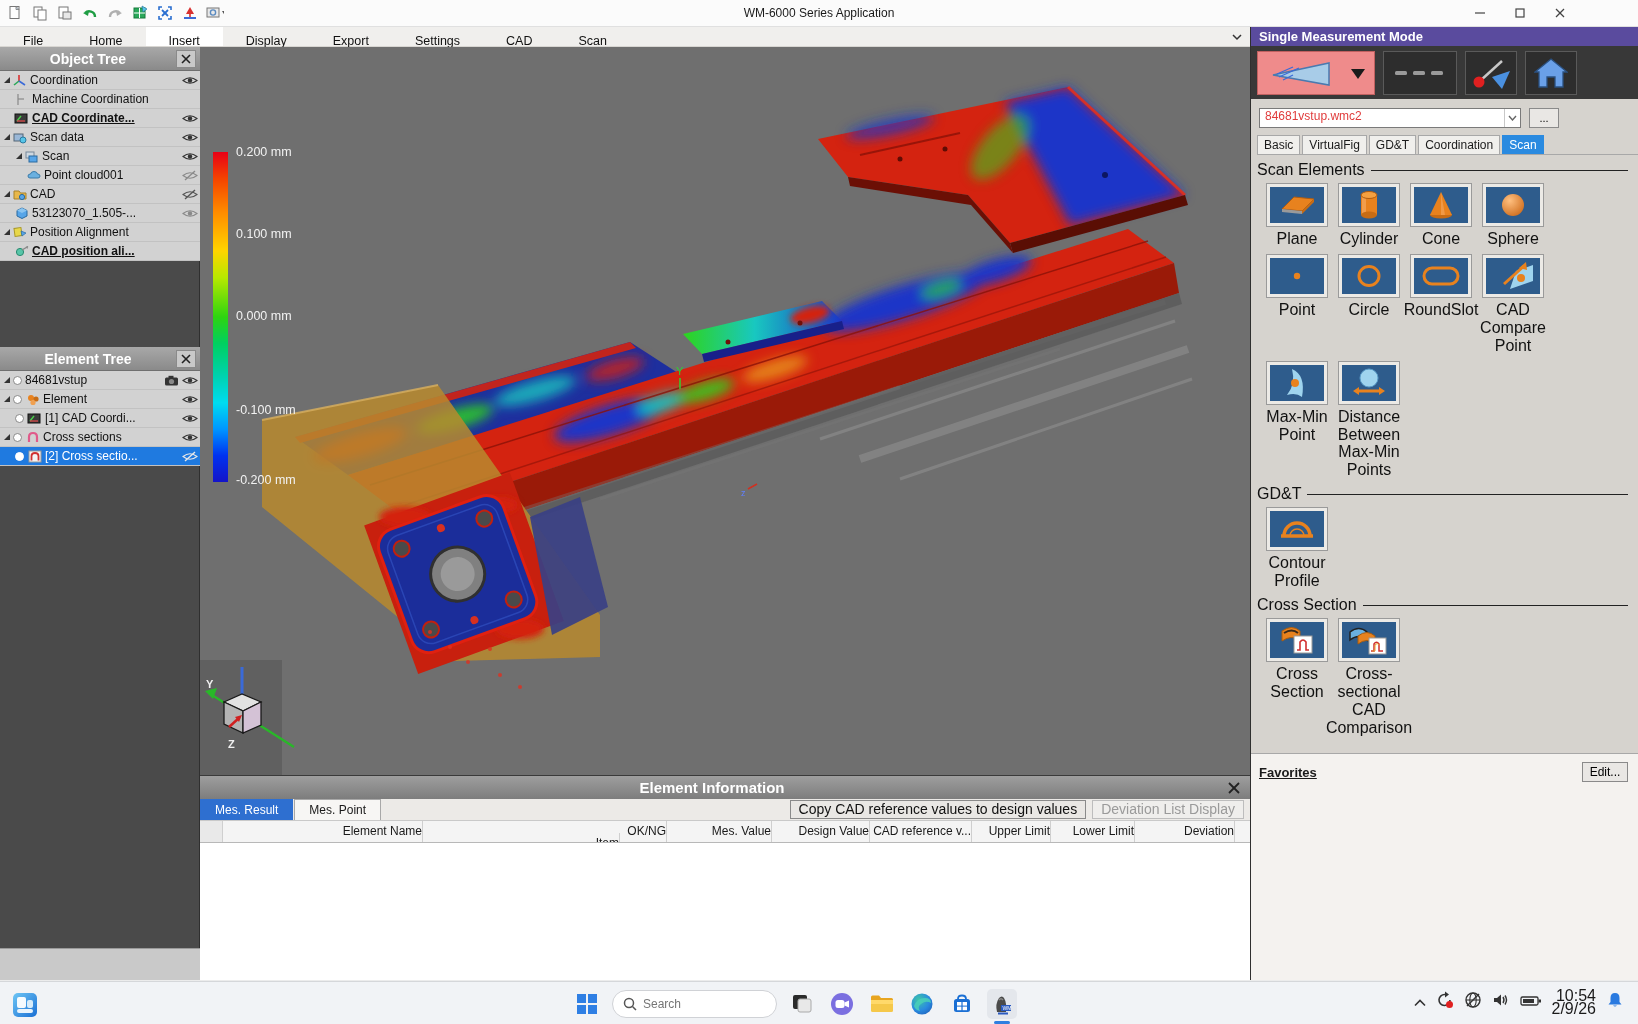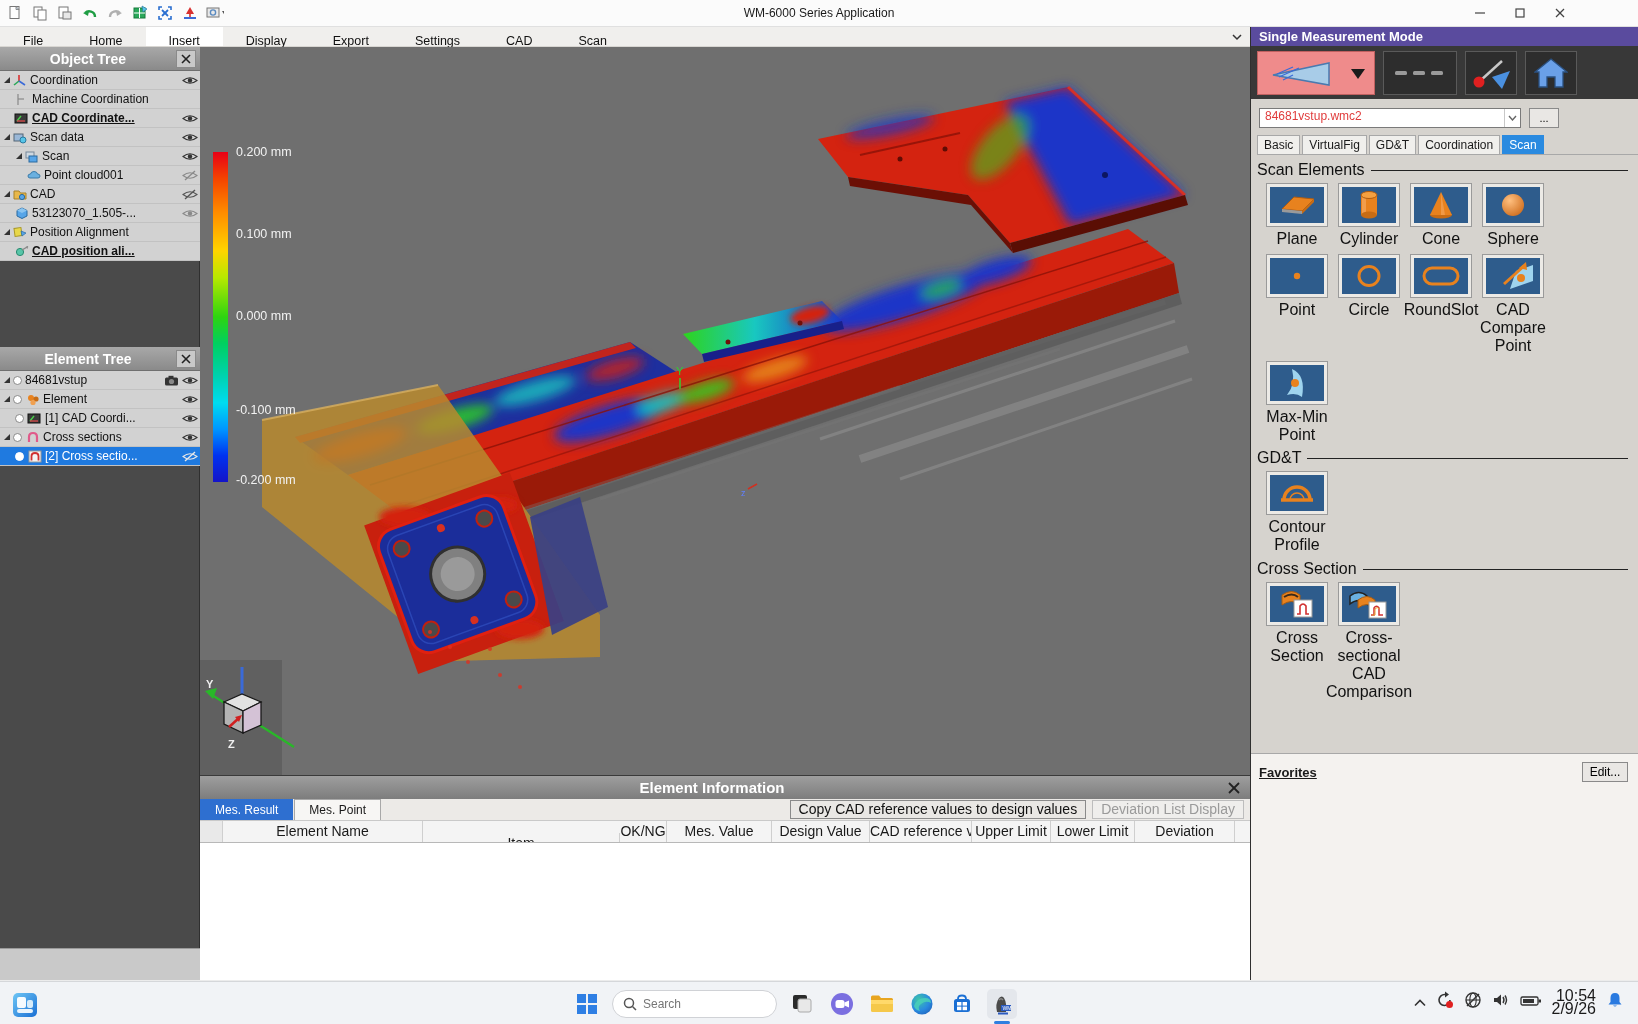--- a/index.html
+++ b/index.html
@@ -52,21 +52,21 @@
   .ei-header { height:23px; background:linear-gradient(#9e9e9e,#7d7d7d); display:flex; align-items:center; }
   .ei-title { flex:1; text-align:center; color:#fff; font-weight:bold; font-size:15px; }
   .ei-close { width:20px; height:18px; margin-right:6px; display:flex; align-items:center; justify-content:center; }
   .ei-tabs { height:22px; display:flex; align-items:flex-end; background:#eceae7; border-bottom:1px solid #c9c9c9; }
   .ei-tab { height:21px; line-height:20px; padding:0 14px; font-size:12px; border:1px solid #a8a8a8; border-bottom:none; background:#f7f6f4; margin-right:1px; }
   .ei-tab.active { background:#2e6fd0; color:#fff; border-color:#2e6fd0; }
   .ei-actions { margin-left:auto; display:flex; align-items:center; gap:6px; padding-right:6px; height:22px; }
   .ei-btn { font-family:inherit; font-size:14px; height:19px; padding:0 8px; background:#e9e7e4; border:1px solid #8a8a8a; color:#111; }
   .ei-btn.disabled { color:#9a9a9a; border-color:#bdbdbd; background:#efeeec; }
   .ei-grid { height:22px; display:flex; background:#f4f4f4; border-bottom:1px solid #b8b8b8; }
-  .col { border-right:1px solid #cfcfcf; font-size:14px; text-align:center; line-height:21px; overflow:hidden; white-space:nowrap; flex:none; }
+  .col { border-right:1px solid #cfcfcf; font-size:12px; text-align:right; line-height:21px; overflow:hidden; white-space:nowrap; flex:none; }
   .ei-body { height:137px; background:#ffffff; }
 
   
   #rightpanel { position:absolute; left:1250px; top:27px; width:388px; height:953px; background:#d6d3ce; border-left:1px solid #2f2f2f; }
   .rp-header { height:19px; background:#5a4b9e; color:#fff; font-weight:bold; font-size:13px; line-height:19px; padding-left:8px; }
   .rp-toolbar { height:53px; background:#383838; display:flex; align-items:center; padding:0 6px; gap:8px; }
   .tb-big { height:44px; border:1px solid #5a5a5a; background:#2d2d2d; display:flex; align-items:center; justify-content:center; }
   .tb-pink { width:118px; background:#ef8b8b; border-color:#c06060; }
   .tb-dash { width:74px; } .tb-probe { width:52px; } .tb-home { width:52px; }
   .rp-filerow { display:flex; align-items:center; margin:9px 8px 0 8px; gap:8px; }
@@ -840,20 +840,33 @@
       <div class="tile-frame">
           <div class="tile-inner">
         <svg width="54" height="36">
               <path d="M22 4 Q36 10 32 32 Q26 27 17 30 Q26 19 22 4 Z" fill="#9fd4ee"></path>
               <circle cx="25" cy="18" r="4" fill="#e8821e"></circle>
             </svg>
       </div>
         </div>
       <div class="tile-label">Max-Min Point</div>
     </div>
+    <div class="tile">
+      <div class="tile-frame">
+          <div class="tile-inner">
+        <svg width="54" height="36">
+              <circle cx="27" cy="13" r="9" fill="#9fd4ee" stroke="#5a9cc8"></circle>
+              <line x1="15" y1="26" x2="39" y2="26" stroke="#e8821e" stroke-width="3"></line>
+              <polygon points="11,26 17,22 17,30" fill="#e8821e"></polygon>
+              <polygon points="43,26 37,22 37,30" fill="#e8821e"></polygon>
+            </svg>
+      </div>
+        </div>
+      <div class="tile-label">Distance Between Max-Min Points</div>
+    </div>
   </div>
 
   <div class="sec">
     <span class="sec-label">GD&amp;T</span>
       <span class="ln"></span>
   </div>
   <div class="tilegrid">
     <div class="tile">
       <div class="tile-frame">
           <div class="tile-inner">

